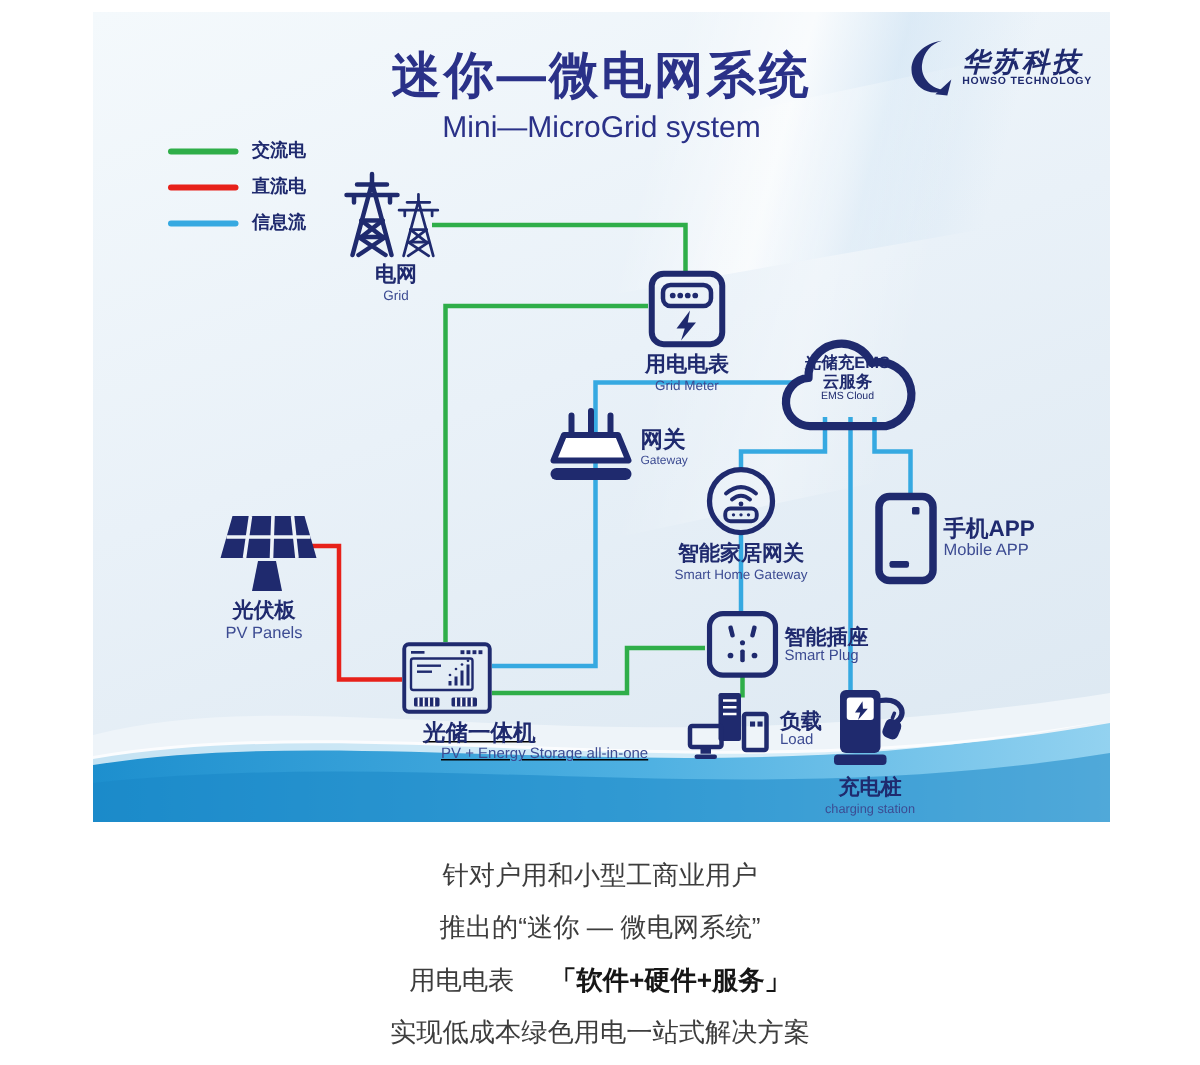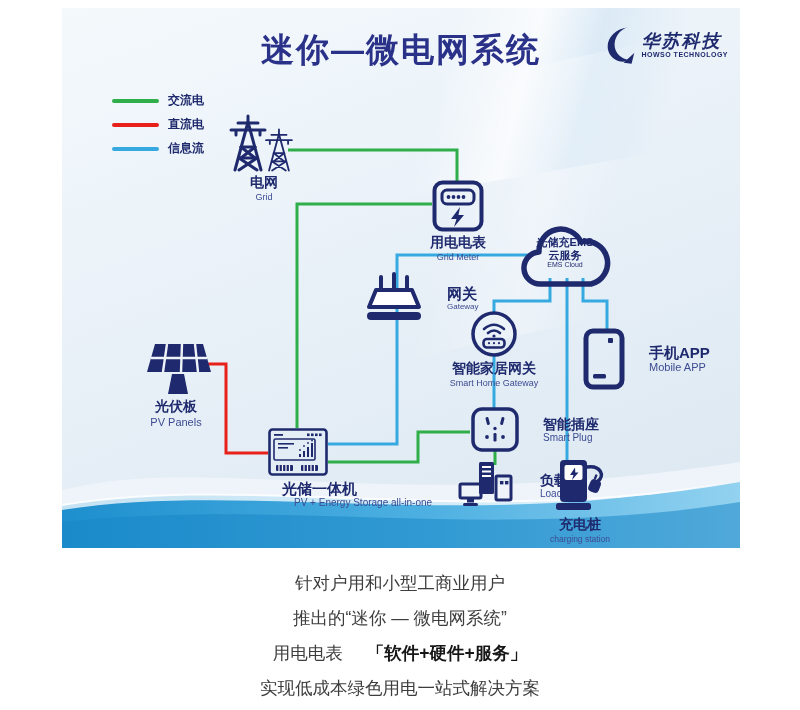--- a/index.html
+++ b/index.html
@@ -37,21 +37,21 @@
   
   .lines { position:absolute; inset:0; }
   .lines path { fill:none; stroke-width:3px; }
   .l-ac { stroke:var(--ac); }
   .l-dc { stroke:var(--dc); stroke-width:3.5px; }
   .l-info { stroke:var(--info); }
 
   
   .node { position:absolute; display:flex; }
   .col { flex-direction:column; align-items:center; text-align:center; }
-  .row { flex-direction:row; align-items:center; gap:24px; }
+  .row { flex-direction:row; align-items:center; gap:4px; }
   .labels { display:flex; flex-direction:column; line-height:1.15; }
   .cn { font-size:14px; font-weight:bold; color:var(--navy); white-space:nowrap; }
   .en { font-size:9px; color:#3c4b92; white-space:nowrap; }
   .ico { display:block; }
   .ink { fill:var(--navy); }
   .lin { fill:none; stroke:var(--navy); }
 
   .n-grid     { left:158px; top:106px; width:88px; }
   .n-meter    { left:357px; top:172px; width:78px; }
   .n-cloud    { left:455px; top:204px; width:96px; height:90px; }
@@ -62,21 +62,21 @@
   .n-gateway .cn { font-size:15px; }
   .n-gateway .en { font-size:8px; }
   .n-shg      { left:372px; top:302px; width:120px; }
   .n-shg .en  { font-size:9px; }
   .n-app      { left:521px; top:320px; }
   .n-app .cn  { font-size:15px; }
   .n-app .en  { font-size:11px; }
   .n-pv       { left:70px;  top:334px; width:88px; }
   .n-pv .en   { font-size:11px; }
   .n-allinone { left:206px; top:420px; flex-direction:column; }
-  .n-allinone .labels { margin-left:14px; margin-top:4px; align-items:flex-start; text-align:left; }
+  .n-allinone .labels { margin-left:14px; margin-top:4px; align-items:flex-start; text-align:left;text-decoration:underline; }
   .n-allinone .cn { font-size:15px; }
   .n-allinone .en { font-size:10px;margin-left:12px; }
   .n-plug     { left:409px; top:399px; }
   .n-plug .en { font-size:10px; }
   .n-load     { left:396px; top:452px; }
   .n-load .en { font-size:10px; }
   .n-charger  { left:481px; top:448px; width:74px; }
   .n-charger .en { font-size:8.5px; }
   .gap2 { margin-top:2px; }
 
@@ -103,20 +103,21 @@
             <stop offset="1" stop-color="#93d2f0"></stop>
         </linearGradient>
       </defs>
       <path d="M0,52 C150,14 330,78 678,24 L678,110 L0,110 Z" fill="#eef4f9"></path>
       <path d="M0,68 C190,36 410,92 678,44 L678,110 L0,110 Z" fill="url(#wg)"></path>
       <path d="M0,66 C190,34 410,90 678,42 C410,96 190,42 0,72 Z" fill="#ffffff" opacity=".75"></path>
       <path d="M0,84 C230,60 430,104 678,64 L678,110 L0,110 Z" fill="#1a86c6" opacity=".55"></path>
     </svg>
 
     <div class="title">迷你—微电网系统</div>
+    <div class="subtitle">Mini—MicroGrid system</div>
 
     <div class="logo">
       <svg class="ico" width="32" height="38" viewBox="0 0 36 42">
         <path class="ink" d="M27,1 C11,3 1,16 5,28 C8,37 19,43 29,38 C19,37 11,29 12,19 C13,10 19,3 27,1 Z"></path>
         <path class="ink" d="M22,41 L34,30 L31,42 Z"></path>
       </svg>
       <div class="logo-txt">
         <span class="logo-cn">华苏科技</span>
         <span class="logo-en">HOWSO TECHNOLOGY</span>
       </div>

